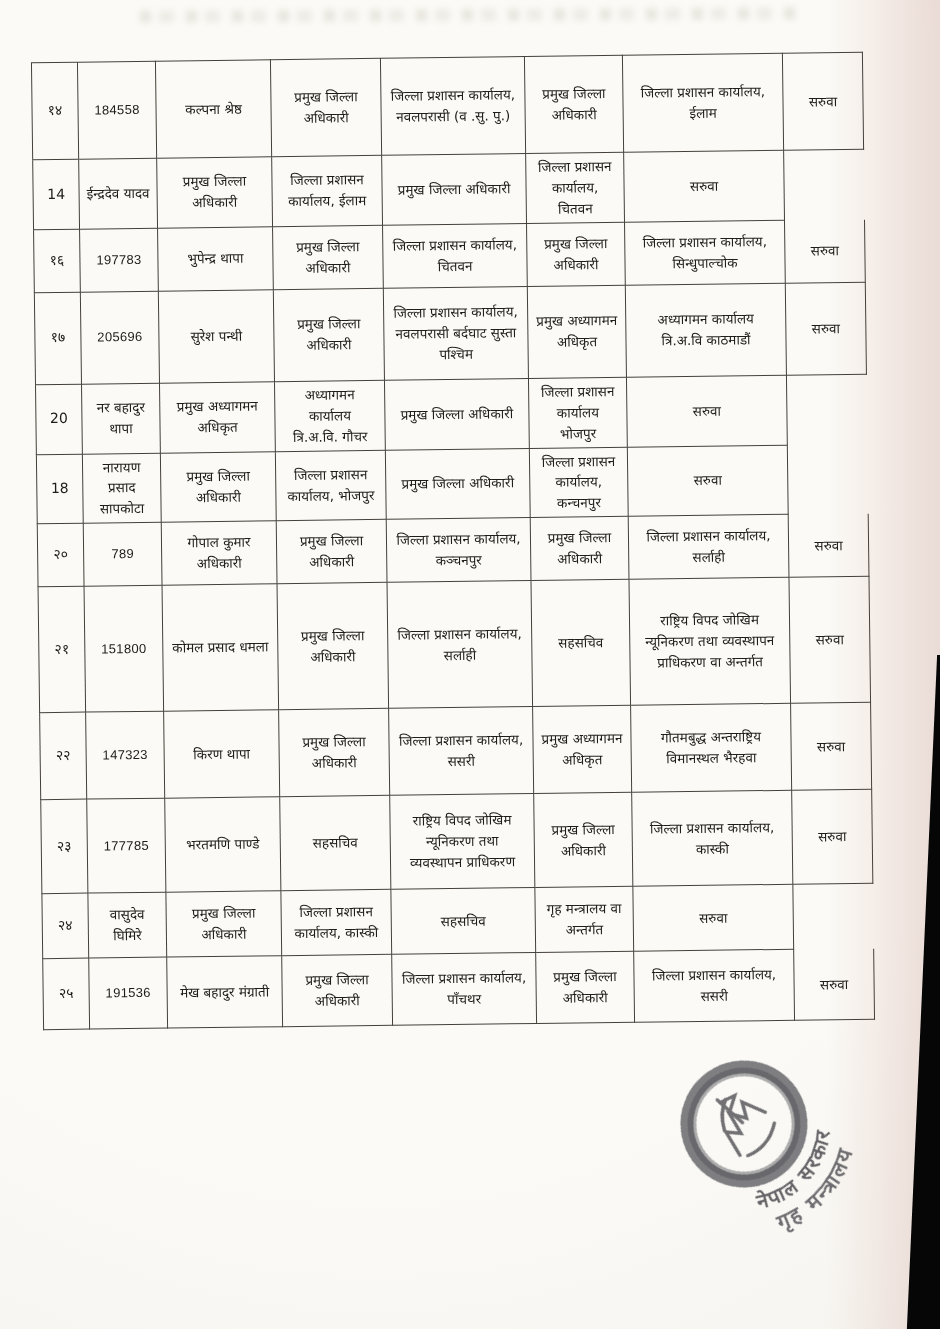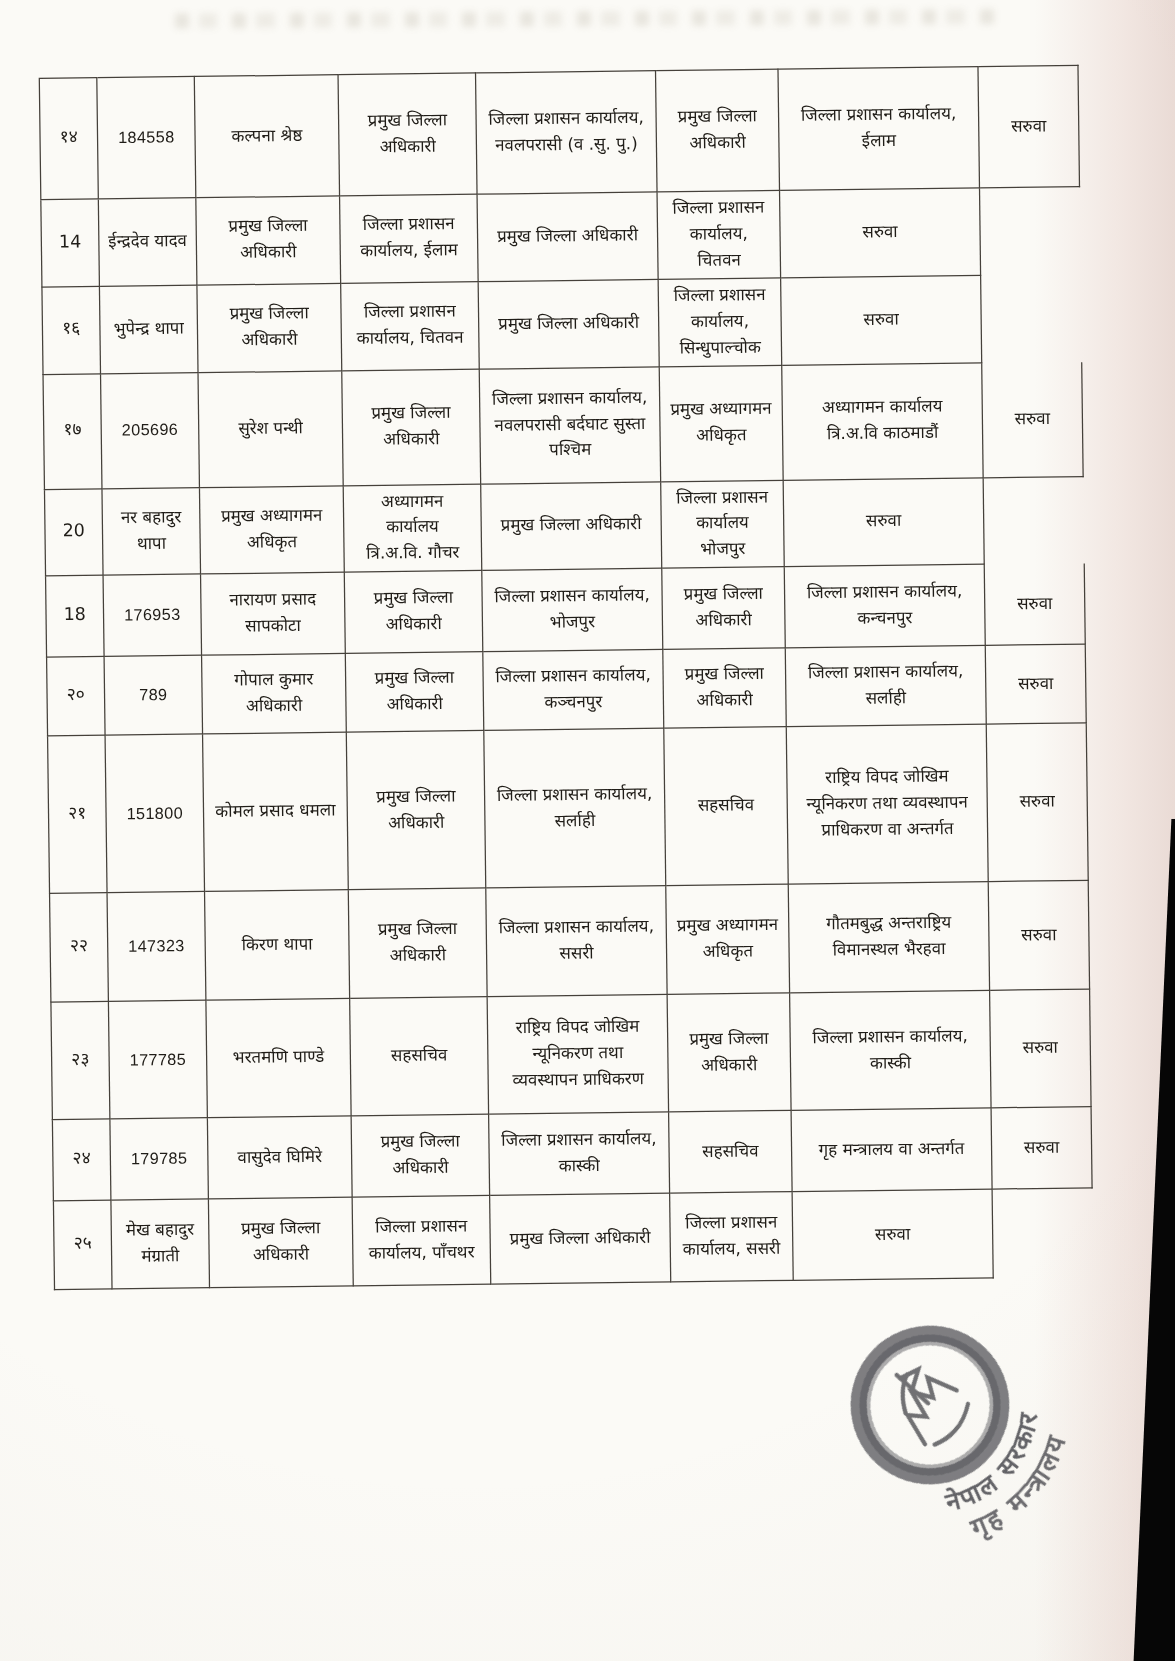--- a/index.html
+++ b/index.html
@@ -78,20 +78,21 @@
     <div class="cell c2">ईन्द्रदेव यादव</div>
     <div class="cell c3">प्रमुख जिल्ला अधिकारी</div>
     <div class="cell c4">जिल्ला प्रशासन कार्यालय, ईलाम</div>
     <div class="cell c5">प्रमुख जिल्ला अधिकारी</div>
     <div class="cell c6">जिल्ला प्रशासन कार्यालय, चितवन</div>
     <div class="cell c7">सरुवा</div>
   </div>
 
   <div class="row" style="min-height: 63px;">
     <div class="cell c0">१६</div>
+    <div class="cell c1">197783</div>
     <div class="cell c2">भुपेन्द्र थापा</div>
     <div class="cell c3">प्रमुख जिल्ला अधिकारी</div>
     <div class="cell c4">जिल्ला प्रशासन कार्यालय, चितवन</div>
     <div class="cell c5">प्रमुख जिल्ला अधिकारी</div>
     <div class="cell c6">जिल्ला प्रशासन कार्यालय, सिन्धुपाल्चोक</div>
     <div class="cell c7">सरुवा</div>
   </div>
 
   <div class="row" style="min-height: 92px;">
     <div class="cell c0">१७</div>
@@ -109,21 +110,20 @@
     <div class="cell c2">नर बहादुर थापा</div>
     <div class="cell c3">प्रमुख अध्यागमन अधिकृत</div>
     <div class="cell c4">अध्यागमन कार्यालय त्रि.अ.वि. गौचर</div>
     <div class="cell c5">प्रमुख जिल्ला अधिकारी</div>
     <div class="cell c6">जिल्ला प्रशासन कार्यालय भोजपुर</div>
     <div class="cell c7">सरुवा</div>
   </div>
 
   <div class="row" style="min-height: 65px;">
     <div class="cell c0">18</div>
-    <div class="cell c1">176953</div>
     <div class="cell c2">नारायण प्रसाद सापकोटा</div>
     <div class="cell c3">प्रमुख जिल्ला अधिकारी</div>
     <div class="cell c4">जिल्ला प्रशासन कार्यालय, भोजपुर</div>
     <div class="cell c5">प्रमुख जिल्ला अधिकारी</div>
     <div class="cell c6">जिल्ला प्रशासन कार्यालय, कन्चनपुर</div>
     <div class="cell c7">सरुवा</div>
   </div>
 
   <div class="row" style="min-height: 63px;">
     <div class="cell c0">२०</div>
@@ -164,31 +164,31 @@
     <div class="cell c2">भरतमणि पाण्डे</div>
     <div class="cell c3">सहसचिव</div>
     <div class="cell c4">राष्ट्रिय विपद जोखिम न्यूनिकरण तथा व्यवस्थापन प्राधिकरण</div>
     <div class="cell c5">प्रमुख जिल्ला अधिकारी</div>
     <div class="cell c6">जिल्ला प्रशासन कार्यालय, कास्की</div>
     <div class="cell c7">सरुवा</div>
   </div>
 
   <div class="row" style="min-height: 65px;">
     <div class="cell c0">२४</div>
-    <div class="cell c1">179785</div>
     <div class="cell c2">वासुदेव घिमिरे</div>
     <div class="cell c3">प्रमुख जिल्ला अधिकारी</div>
     <div class="cell c4">जिल्ला प्रशासन कार्यालय, कास्की</div>
     <div class="cell c5">सहसचिव</div>
     <div class="cell c6">गृह मन्त्रालय वा अन्तर्गत</div>
     <div class="cell c7">सरुवा</div>
   </div>
 
   <div class="row" style="min-height: 71px;">
     <div class="cell c0">२५</div>
+    <div class="cell c1">191536</div>
     <div class="cell c2">मेख बहादुर मंग्राती</div>
     <div class="cell c3">प्रमुख जिल्ला अधिकारी</div>
     <div class="cell c4">जिल्ला प्रशासन कार्यालय, पाँचथर</div>
     <div class="cell c5">प्रमुख जिल्ला अधिकारी</div>
     <div class="cell c6">जिल्ला प्रशासन कार्यालय, ससरी</div>
     <div class="cell c7">सरुवा</div>
   </div>
 </div>
 
 <div class="stamp">

